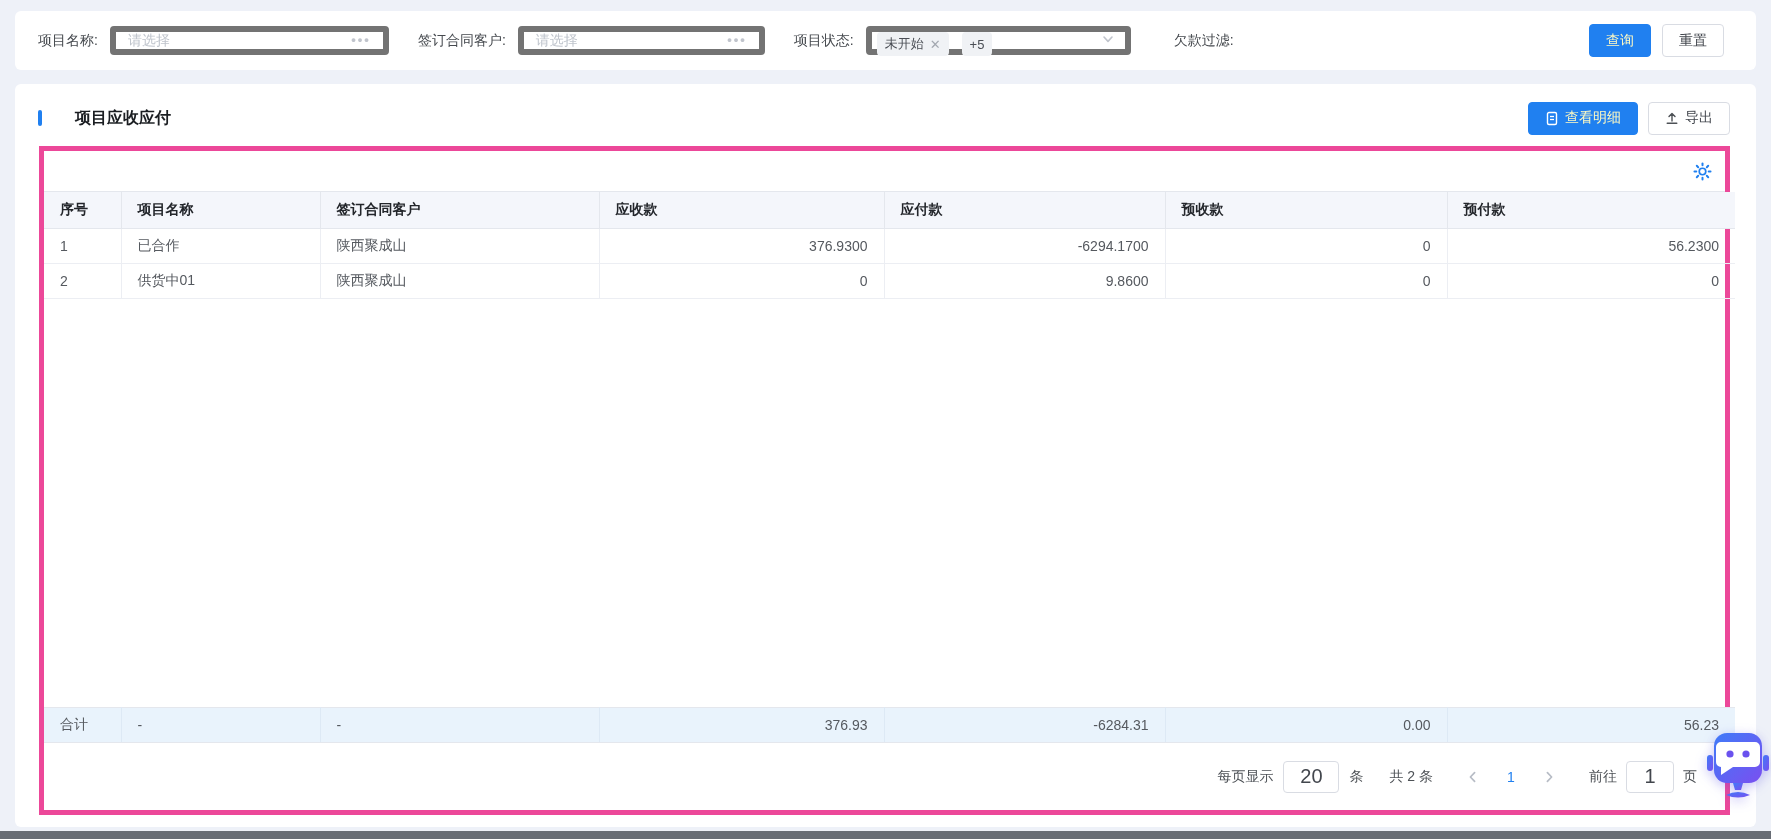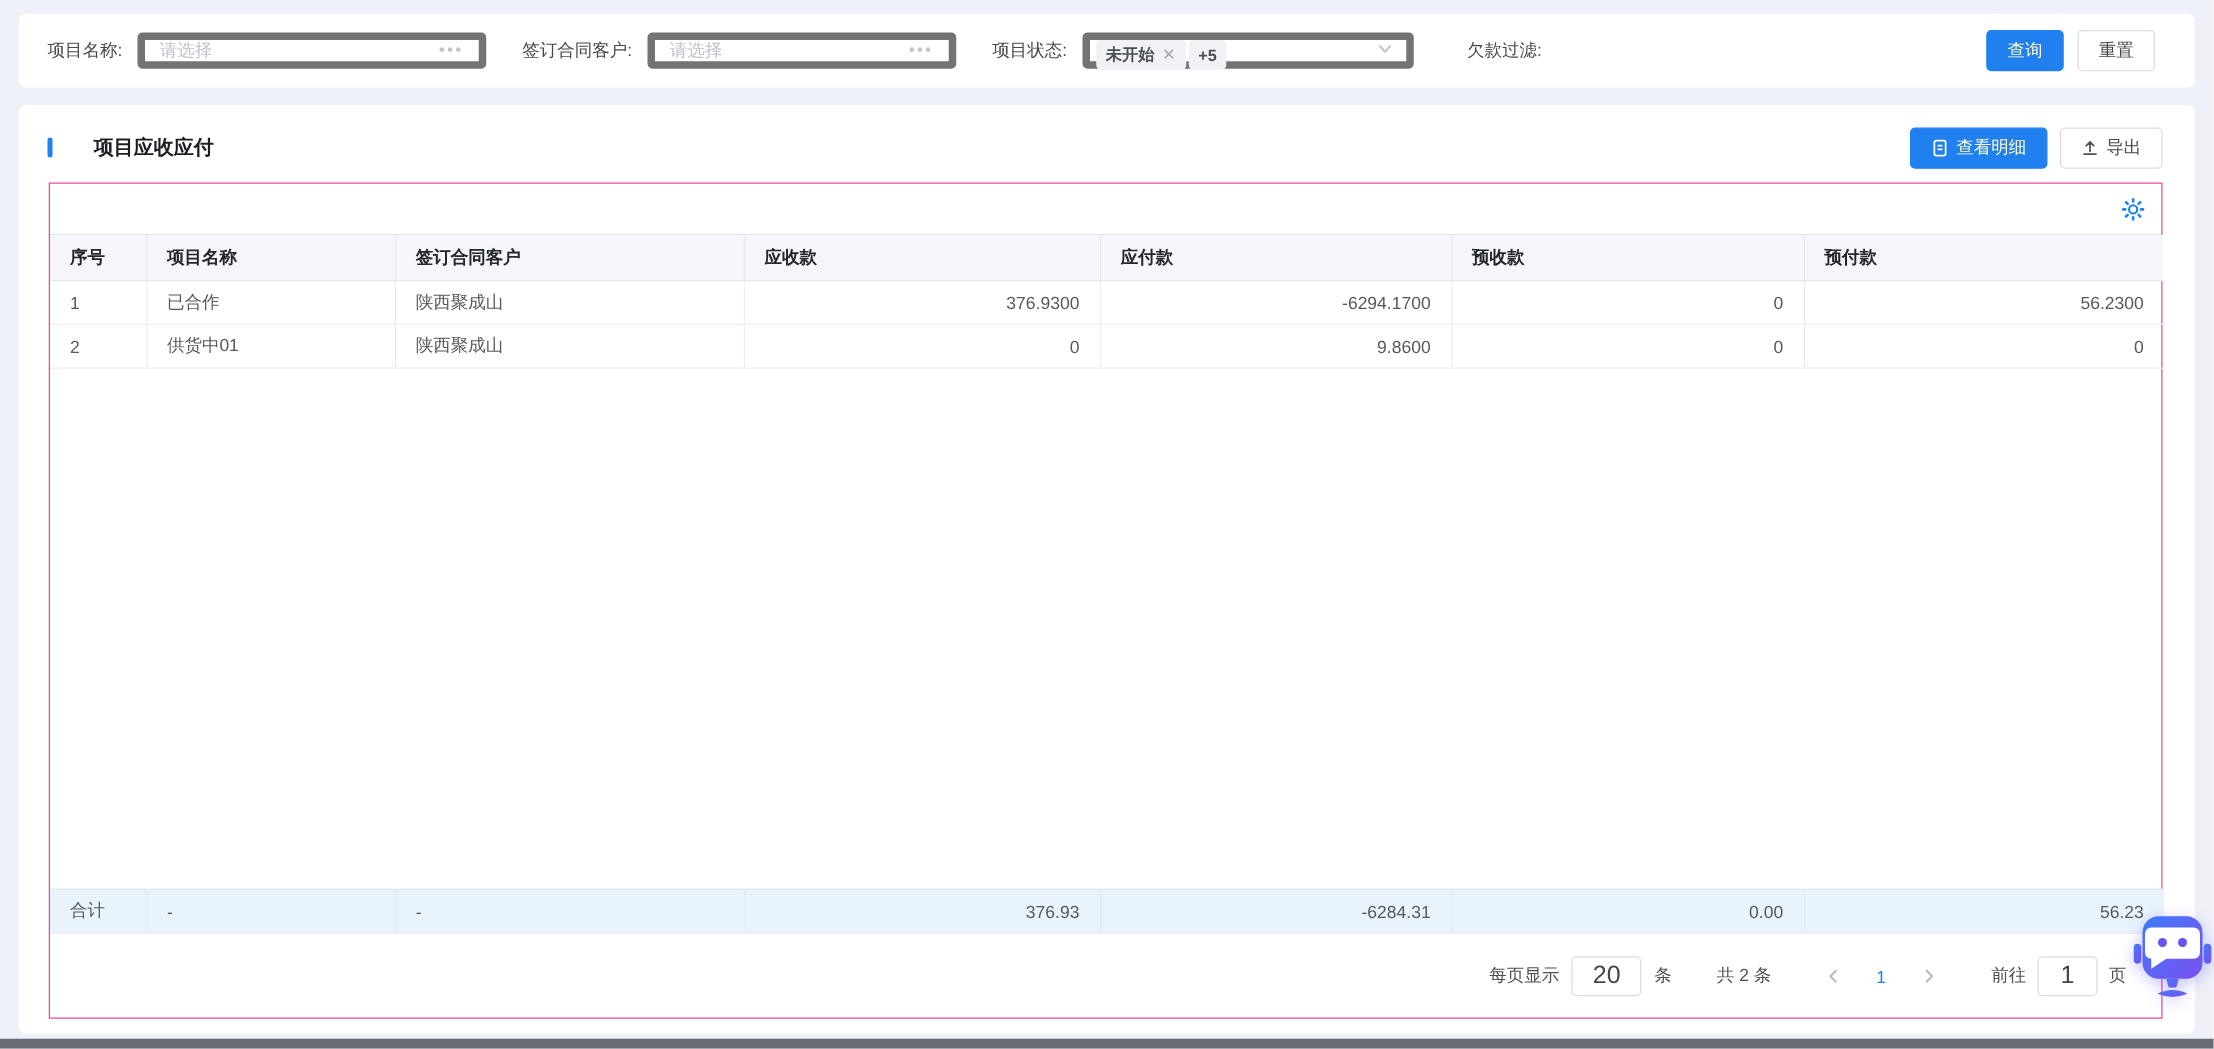--- a/index.html
+++ b/index.html
@@ -20,40 +20,40 @@
   .sel-box { height:29px; background:#fff; border:6px solid #737373; border-radius:4px;
     display:flex; align-items:flex-start; position:relative; }
   .sel-box .ph { color:#bfc4cc; padding-left:12px; flex:1; }
   .ellipsis { color:#c0c4cc; font-weight:bold; letter-spacing:2px; padding-right:12px; font-size:13px; }
   .w1 { width:279px; margin-right:29px; }
   .w2 { width:247px; margin-right:29px; }
   .w3 { width:265px; margin-right:43px; padding-left:5px; }
   .w4 { width:277px; margin-right:0; }
   .chev { margin-left:auto; padding-right:10px; display:flex; align-items:center; }
   .tag { background:#f0f2f5; border-radius:4px; height:24px; display:inline-flex;
-    align-items:center; padding:0 8px; color:#4a4e55; margin-right:2px; font-size:13px;font-weight:bold; }
+    align-items:center; padding:0 8px; color:#4a4e55; margin-right:13px; font-size:13px; }
   .tag .x { color:#a3a8b0; margin-left:6px; font-size:13px; cursor:pointer; }
   .btn { height:33px; border-radius:4px; display:inline-flex; align-items:center;
     justify-content:center; padding:0 16px; font-size:14px; cursor:pointer; white-space:nowrap;margin-left:48px; }
   .btn-primary { background:#2080f0; color:#fef9c3; border:1px solid #2080f0; }
   .btn-plain { background:#fff; color:#42464d; border:1px solid #d9dce3; }
   .btn-query { margin-left:auto; }
   .btn-reset { margin-left:11px; }
 
   
   .main-card { left:15px; top:84px; width:1741px; height:743px; }
   .panel-head { display:flex; align-items:center; padding:16px 26px 0 23px; height:52px;gap:24px; }
   .title-bar { width:4px; height:16px; background:#2080f0; border-radius:2px; margin-right:9px; }
   .panel-title { font-size:16px; font-weight:bold; color:#1b1e22; }
   .head-btns { margin-left:auto; display:flex; }
   .btn-detail { gap:6px; }
   .btn-export { margin-left:10px; gap:6px; }
 
   .tbl-wrap { position:absolute; left:24px; top:62px; width:1691px; height:669px;
-    border:1px solid #ec4899; display:flex; flex-direction:column; background:#fff; }
+    border:5px solid #ec4899; display:flex; flex-direction:column; background:#fff; }
   .toolbar { height:41px; display:flex; align-items:center; justify-content:flex-end;
     padding-right:13px; border-bottom:1px solid #e4e7ed; flex:0 0 41px; }
   table.grid { width:100%; border-collapse:collapse; table-layout:fixed; }
   .grid th { height:36px; background:#f4f6fb; color:#23262b; font-weight:bold;
     text-align:left; padding:0 16px; border-bottom:1px solid #e4e7ed;
     border-right:1px solid #e4e7ed; font-size:14px; }
   .grid td { height:35px; color:#55595f; padding:0 16px;
     border-bottom:1px solid #eceef3; border-right:1px solid #eceef3; font-size:14px;
     overflow:hidden; white-space:nowrap; }
   .grid tr > *:last-child { border-right:none; }
@@ -65,21 +65,21 @@
     border-right:1px solid rgba(120,150,190,.10); font-size:14px; white-space:nowrap; }
   .sumgrid tr > td:last-child { border-right:none; }
 
   
   .pager { flex:0 0 68px; border-top:1px solid #e4e7ed; display:flex; align-items:center;
     justify-content:flex-end; padding-right:28px; color:#4d5156; }
   .pg-input { width:56px; height:32px; border:1px solid #d9dce3; border-radius:4px;
     text-align:center; font-size:20px; color:#42464d; margin:0 10px;
     font-family:"Liberation Sans","DejaVu Sans",sans-serif; outline:none; background:#fff; }
   .pg-input.small { width:48px; margin:0 9px; }
-  .pg-gap { margin-left:36px; }
+  .pg-gap { margin-left:26px; }
   .pg-chev { width:28px; height:28px; display:inline-flex; align-items:center;
     justify-content:center; cursor:pointer; }
   .pg-num { color:#2080f0; margin:0 14px; cursor:pointer; min-width:20px; text-align:center; }
 
   
   .bottom-strip { position:absolute; left:0; bottom:0; width:1771px; height:8px; background:#686d75; }
   .robot { position:absolute; left:1706px; top:731px; width:64px; height:74px; cursor:pointer;
     filter:drop-shadow(0 3px 6px rgba(90,80,230,.35)); }
   .icon-flex { display:inline-flex; align-items:center; }
 </style>

